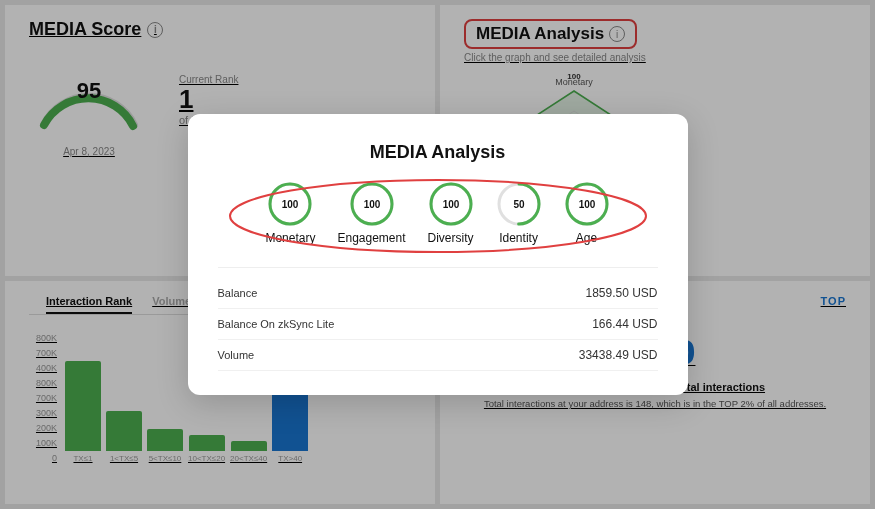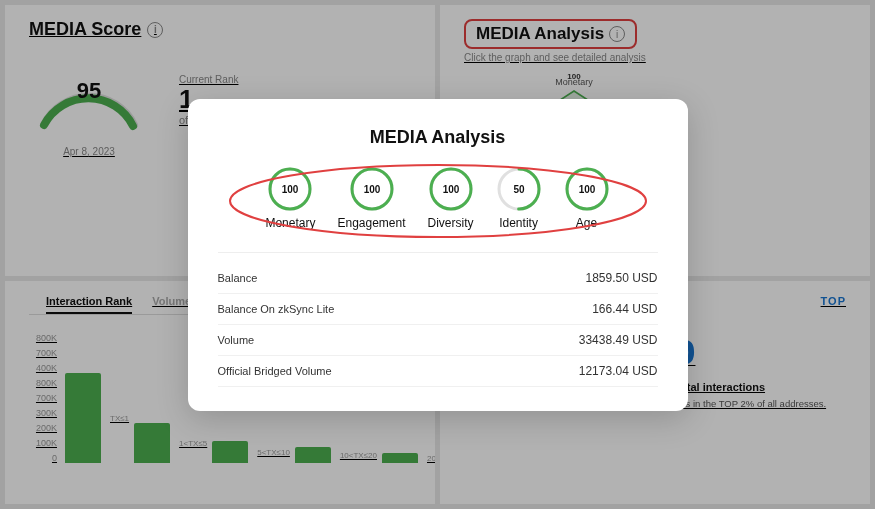--- a/index.html
+++ b/index.html
@@ -176,22 +176,23 @@
       height: 130px;
       font-size: 9px;
       color: #999;
       padding-right: 4px;
       text-align: right;
       min-width: 32px;
     }
 
     .single-bar-wrap {
       display: flex;
-      align-items: center;
-      gap: 9px;
+      flex-direction: column;
+      align-items: center;
+      gap: 3px;
     }
 
     .single-bar {
       border-radius: 2px 2px 0 0;
     }
 
     .single-bar-label {
       font-size: 8px;
       color: #999;
       text-align: center;
@@ -412,19 +413,15 @@
         <span class="data-row-value">1859.50 USD</span>
       </div>
       <div class="data-row">
         <span class="data-row-label">Balance On zkSync Lite</span>
         <span class="data-row-value">166.44 USD</span>
       </div>
       <div class="data-row">
         <span class="data-row-label">Volume</span>
         <span class="data-row-value">33438.49 USD</span>
       </div>
-      <div class="data-row">
-        <span class="data-row-label">Official Bridged Volume</span>
-        <span class="data-row-value">12173.04 USD</span>
-      </div>
     </div>
   </div>
 </div>
 
 </body></html>

